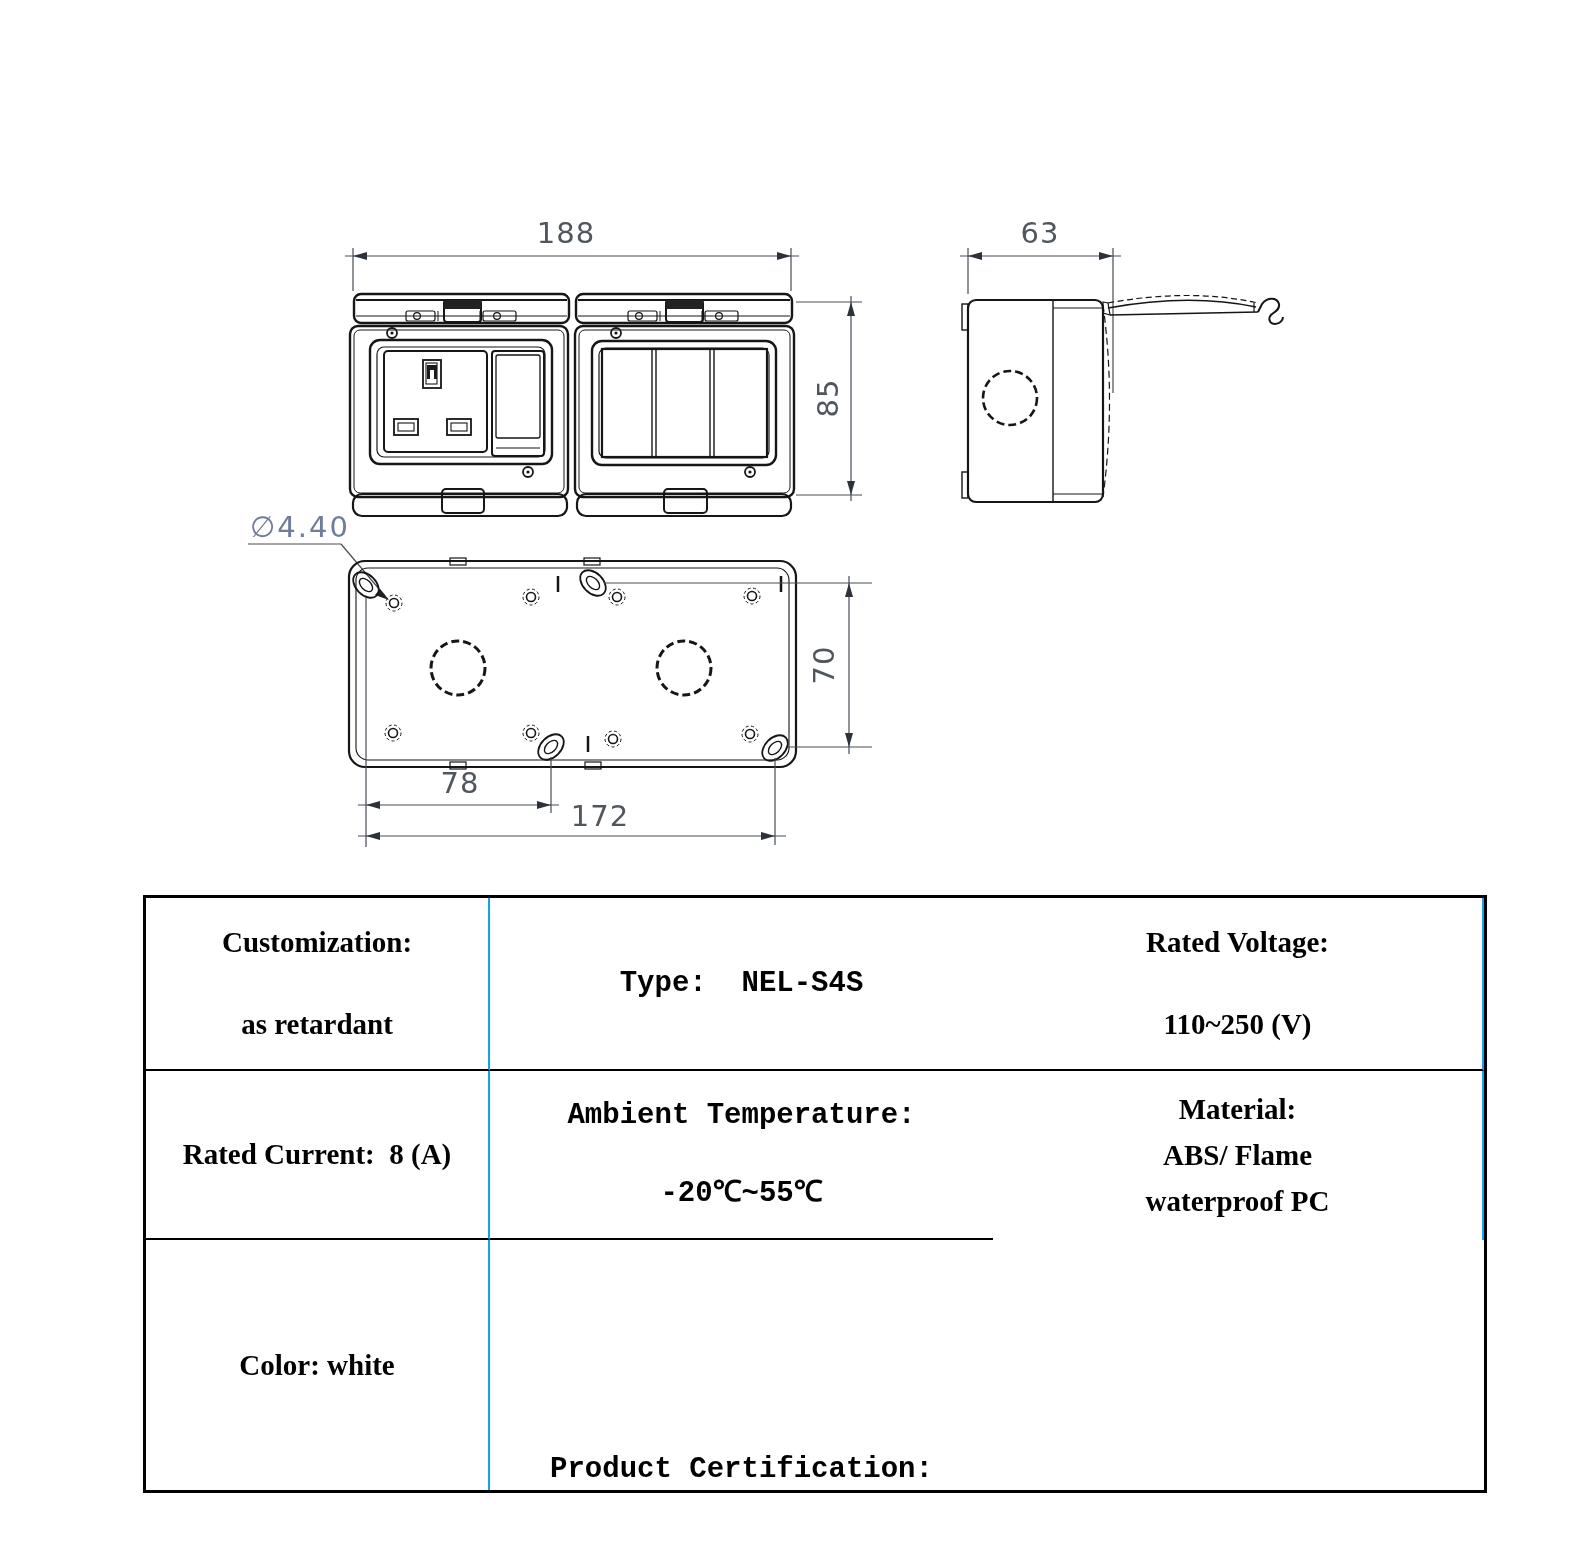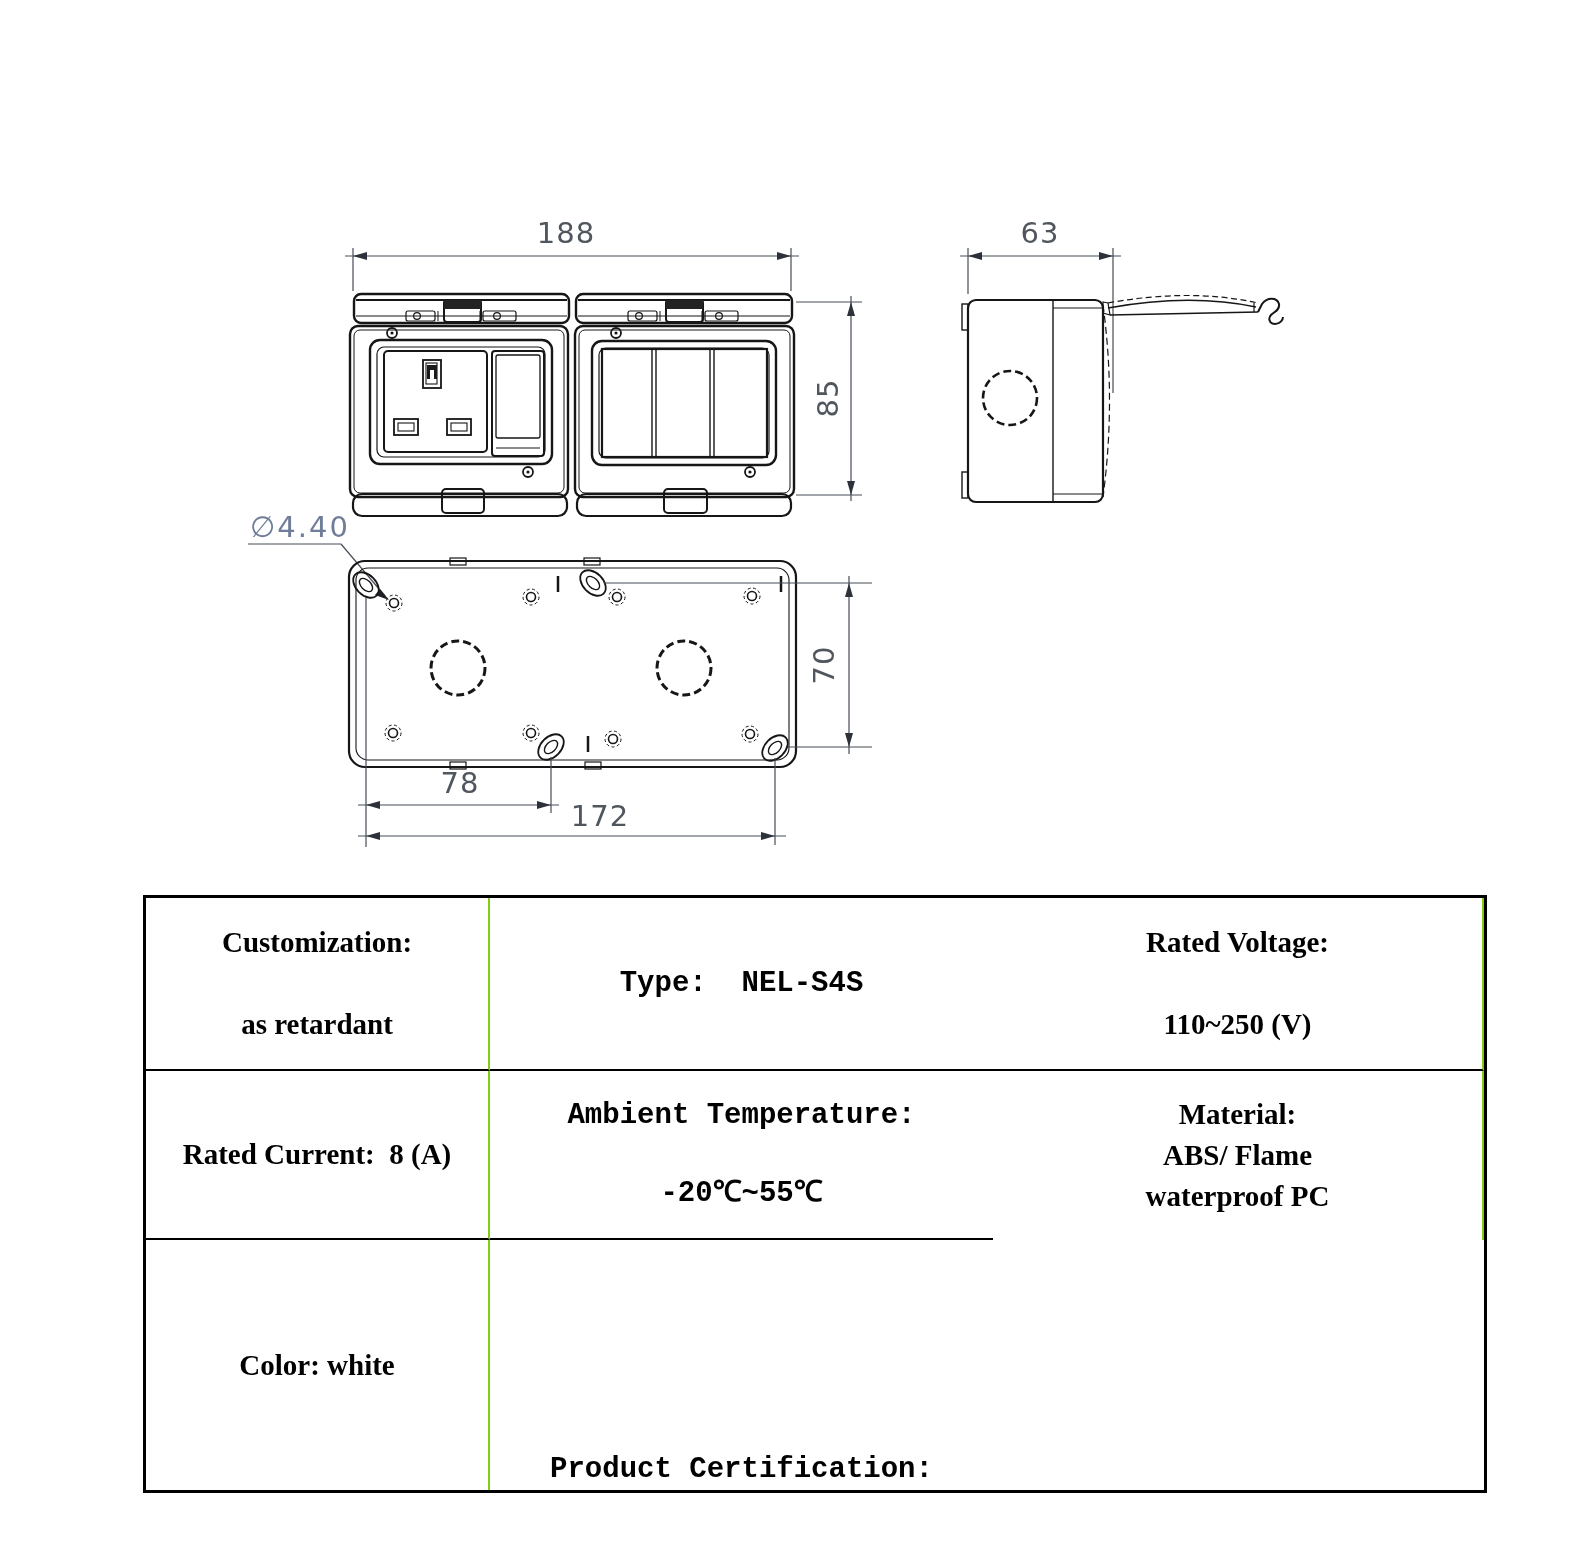--- a/index.html
+++ b/index.html
@@ -9,28 +9,28 @@
   svg text.dim{font-family:"DejaVu Sans",sans-serif;font-size:29px;fill:#50565e;letter-spacing:1px;}
   svg text.dia{font-family:"DejaVu Sans",sans-serif;font-size:29px;fill:#6f7d99;letter-spacing:2px;}
   .part{stroke:#161616;fill:none;}
   .dimline{stroke:#474e58;stroke-width:1.2;fill:none;}
   .spec-table{
     position:absolute;left:143px;top:895px;width:1344px;height:598px;
     box-sizing:border-box;border:3px solid #000;background:#fff;
     display:grid;grid-template-columns:344px 503px 1fr;grid-template-rows:173px 169px 1fr;
   }
   .cell{
-    box-sizing:border-box;border-right:2px solid #84cc16;border-bottom:2px solid #000;
+    box-sizing:border-box;border-right:2px solid #0ea5e9;border-bottom:2px solid #000;
     display:flex;flex-direction:column;align-items:center;justify-content:center;
     font-weight:bold;font-size:29px;color:#000;text-align:center;white-space:pre-wrap;
   }
   .cell.last-col{border-right:none;font-family:Liberation Mono, monospace;}
   .cell.last-row{border-bottom:none;}
   .cell.multi{justify-content:space-between;padding:28px 8px;}
-  .cell.multi3{padding:22px 8px;gap:8px;}
+  .cell.multi3{justify-content:space-between;padding:22px 8px;}
   .cell.evenly{justify-content:flex-end;padding:4px 8px;}
   .line{display:block;}
 </style>
 </head>
 <body>
 
 <div id="stage">
 
 <svg width="1584" height="880" viewBox="0 0 1584 880">
 

